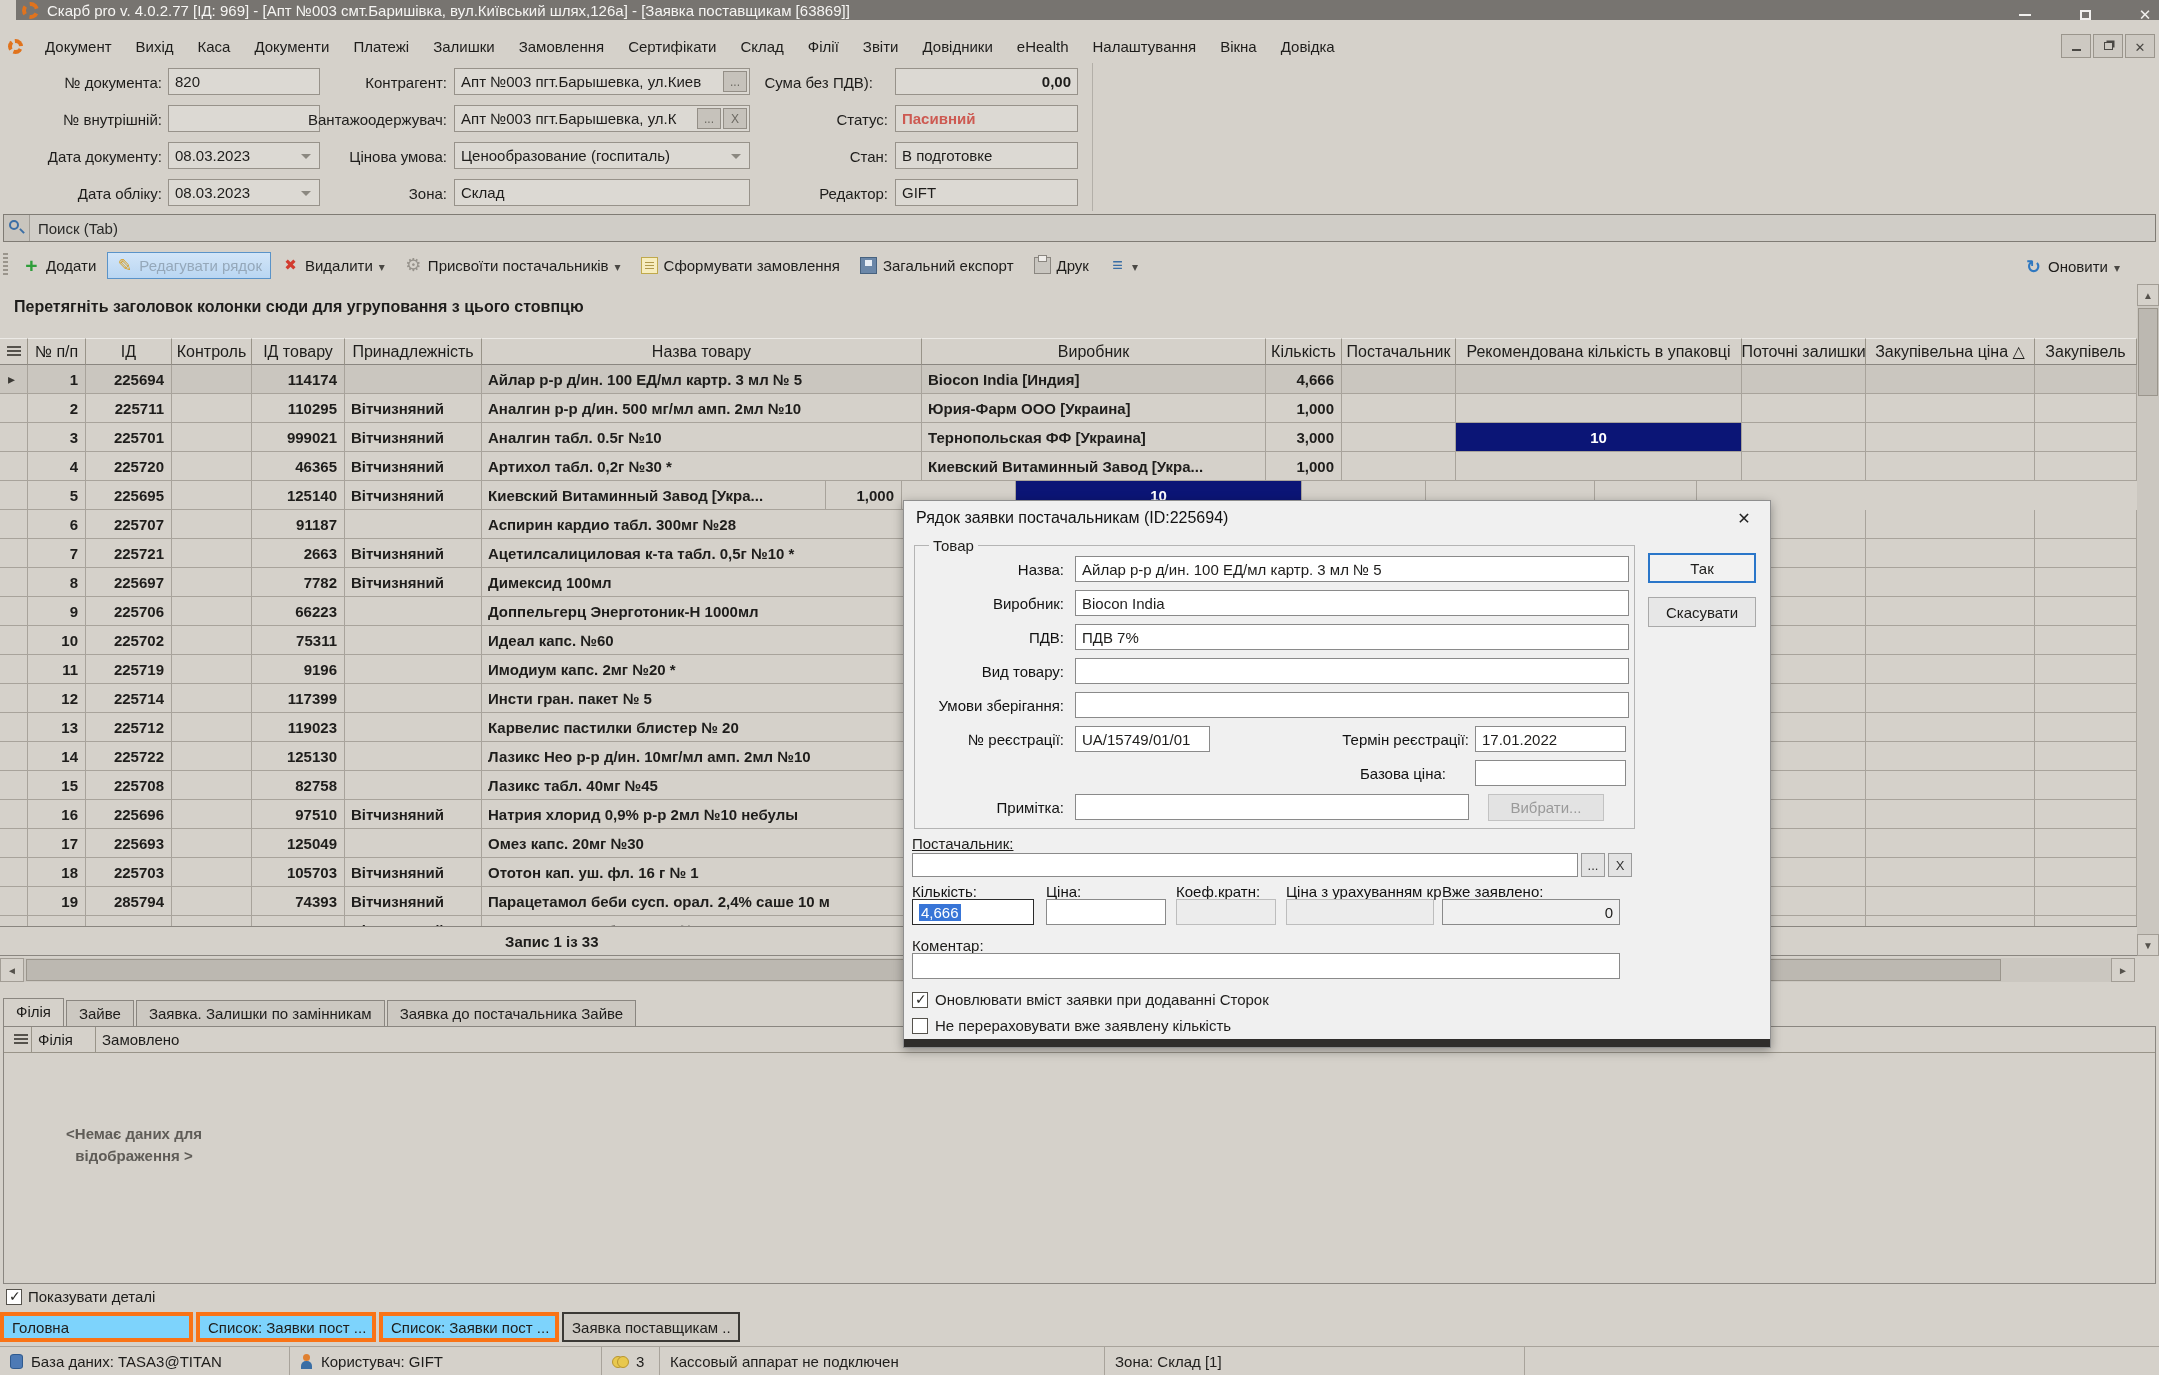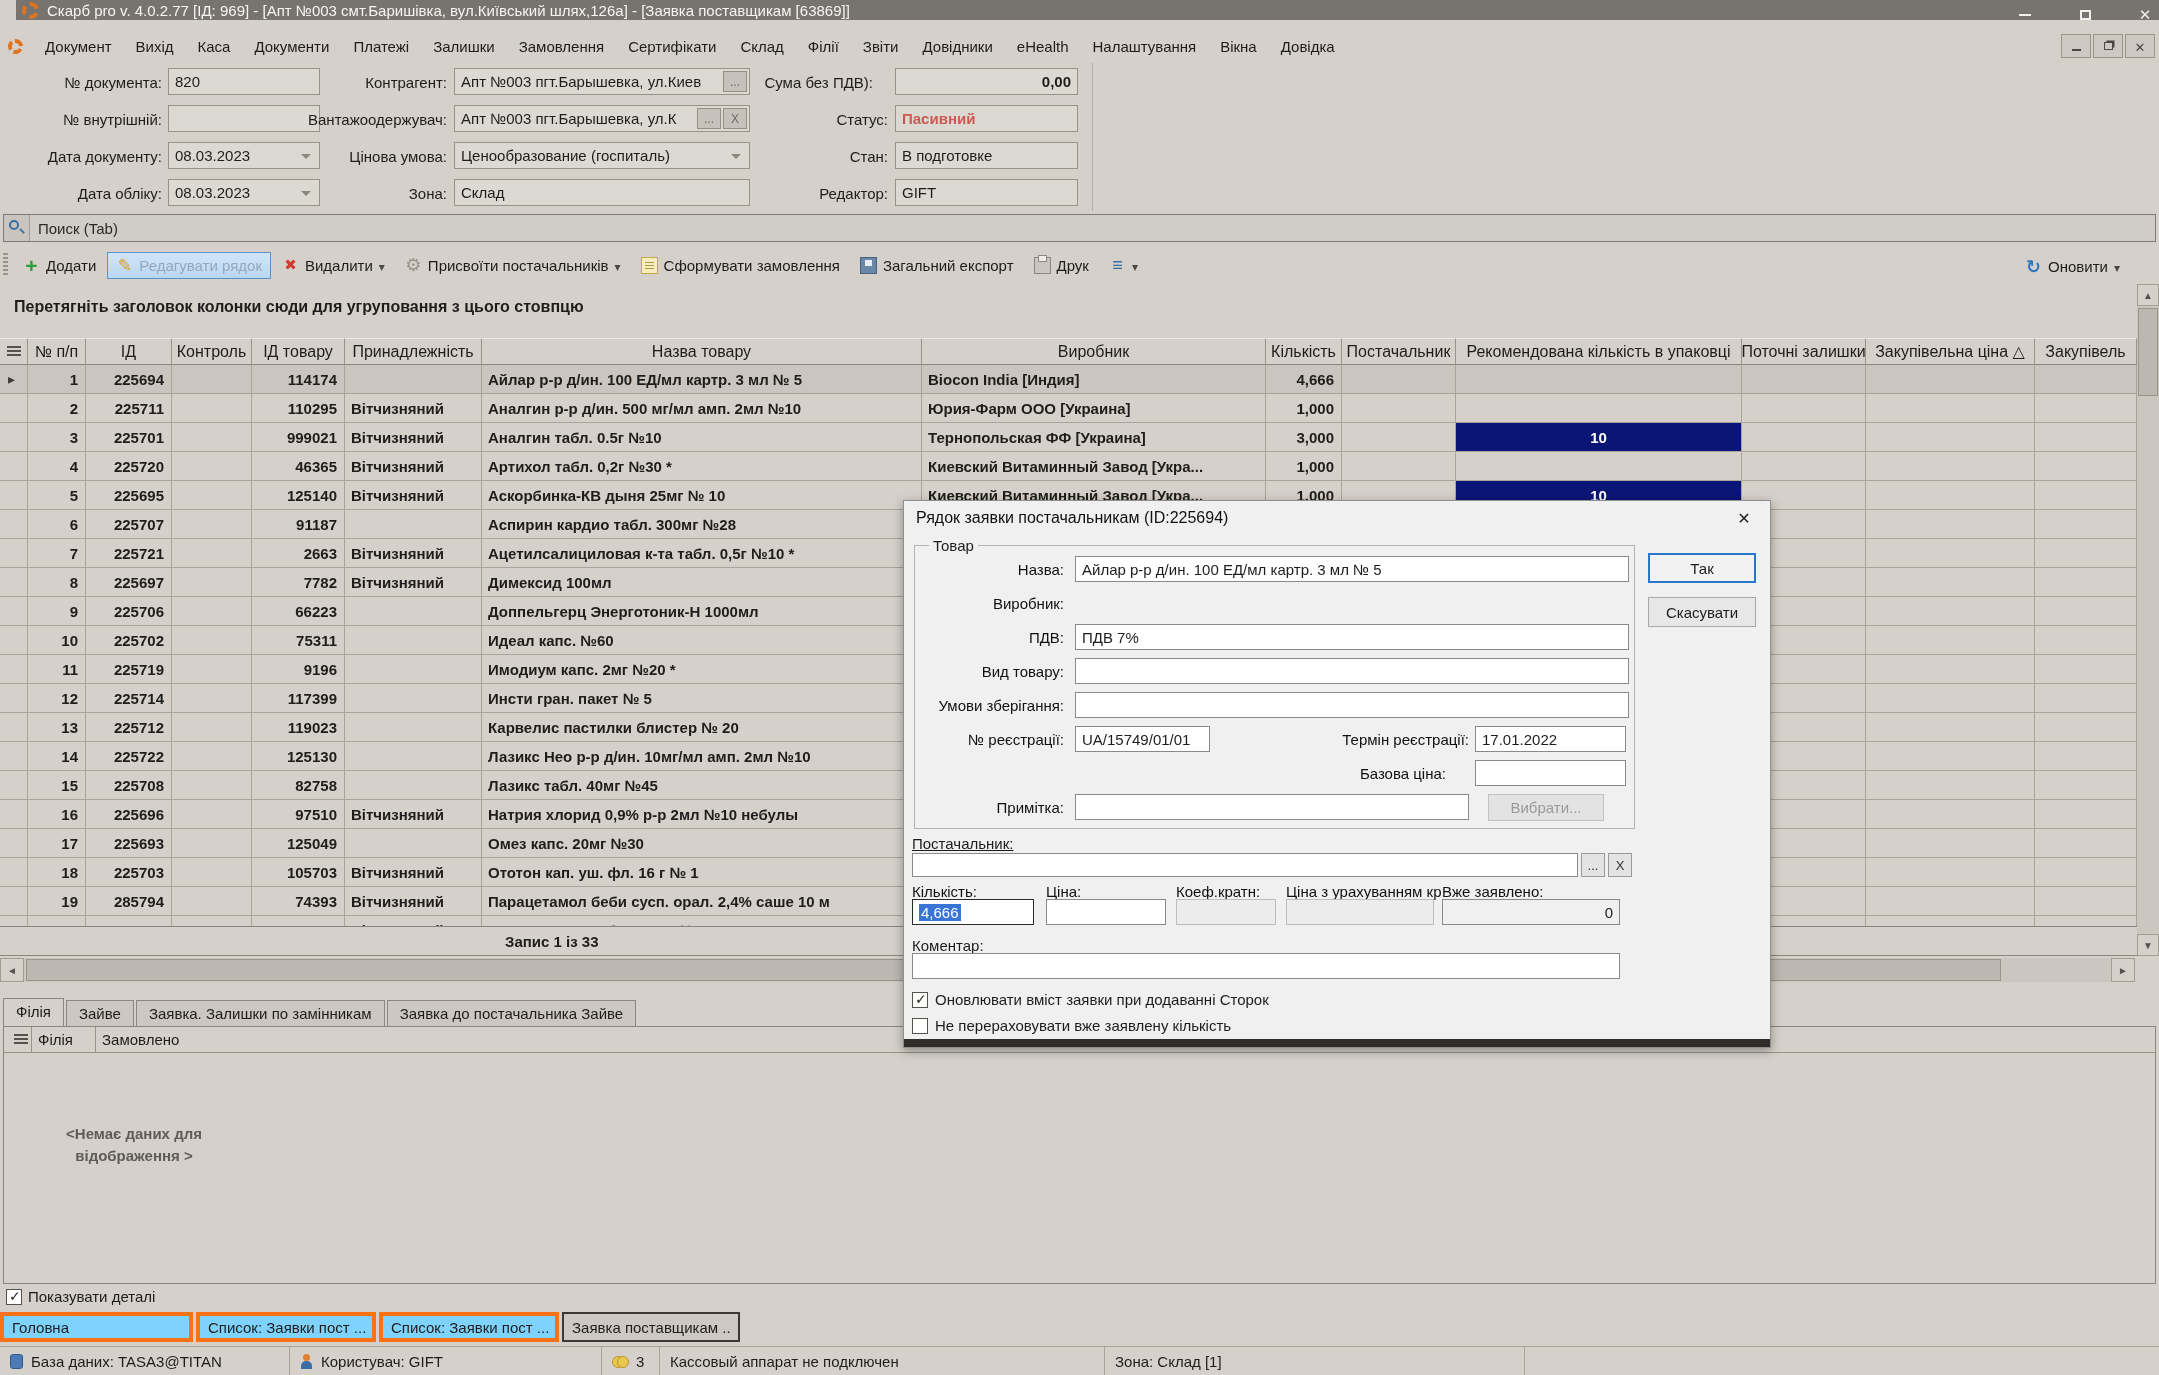--- a/index.html
+++ b/index.html
@@ -390,21 +390,20 @@
       <div class="td txt" style="width: 169px;"></div>
       <div class="td txt" style="width: 102px;"></div>
     </div>
     <div class="trow">
       <div class="td cell-ind" style="width: 28px;"></div>
       <div class="td num" style="width: 58px;">5</div>
       <div class="td num" style="width: 86px;">225695</div>
       <div class="td txt" style="width: 80px;"></div>
       <div class="td num" style="width: 93px;">125140</div>
       <div class="td txt" style="width: 137px;">Вітчизняний</div>
-      <div class="td txt" style="width: 440px;">Аскорбинка-КВ  дыня 25мг № 10</div>
       <div class="td txt" style="width: 344px;">Киевский Витаминный Завод [Укра...</div>
       <div class="td num" style="width: 76px;">1,000</div>
       <div class="td txt" style="width: 114px;"></div>
       <div class="td ctr rec-hl" style="width: 286px;">10</div>
       <div class="td txt" style="width: 124px;"></div>
       <div class="td txt" style="width: 169px;"></div>
       <div class="td txt" style="width: 102px;"></div>
     </div>
     <div class="trow">
       <div class="td cell-ind" style="width: 28px;"></div>
@@ -720,20 +719,23 @@
   <div class="groupbox">
     <div class="grp-label">Товар</div>
   </div>
 
   <div class="dlbl" style="left:20px; top:60px; width:140px;">Назва:</div>
   <div class="dfld" style="left:171px; top:55px; width:554px;">
       <span>Айлар р-р д/ин. 100 ЕД/мл картр. 3 мл № 5</span>
     </div>
 
   <div class="dlbl" style="left:20px; top:94px; width:140px;">Виробник:</div>
+  <div class="dfld" style="left:171px; top:89px; width:554px;">
+      <span>Biocon India</span>
+    </div>
 
   <div class="dlbl" style="left:20px; top:128px; width:140px;">ПДВ:</div>
   <div class="dfld" style="left:171px; top:123px; width:554px;">
       <span>ПДВ 7%</span>
     </div>
 
   <div class="dlbl" style="left:20px; top:162px; width:140px;">Вид товару:</div>
   <div class="dfld" style="left:171px; top:157px; width:554px;">
       <span></span>
     </div>

